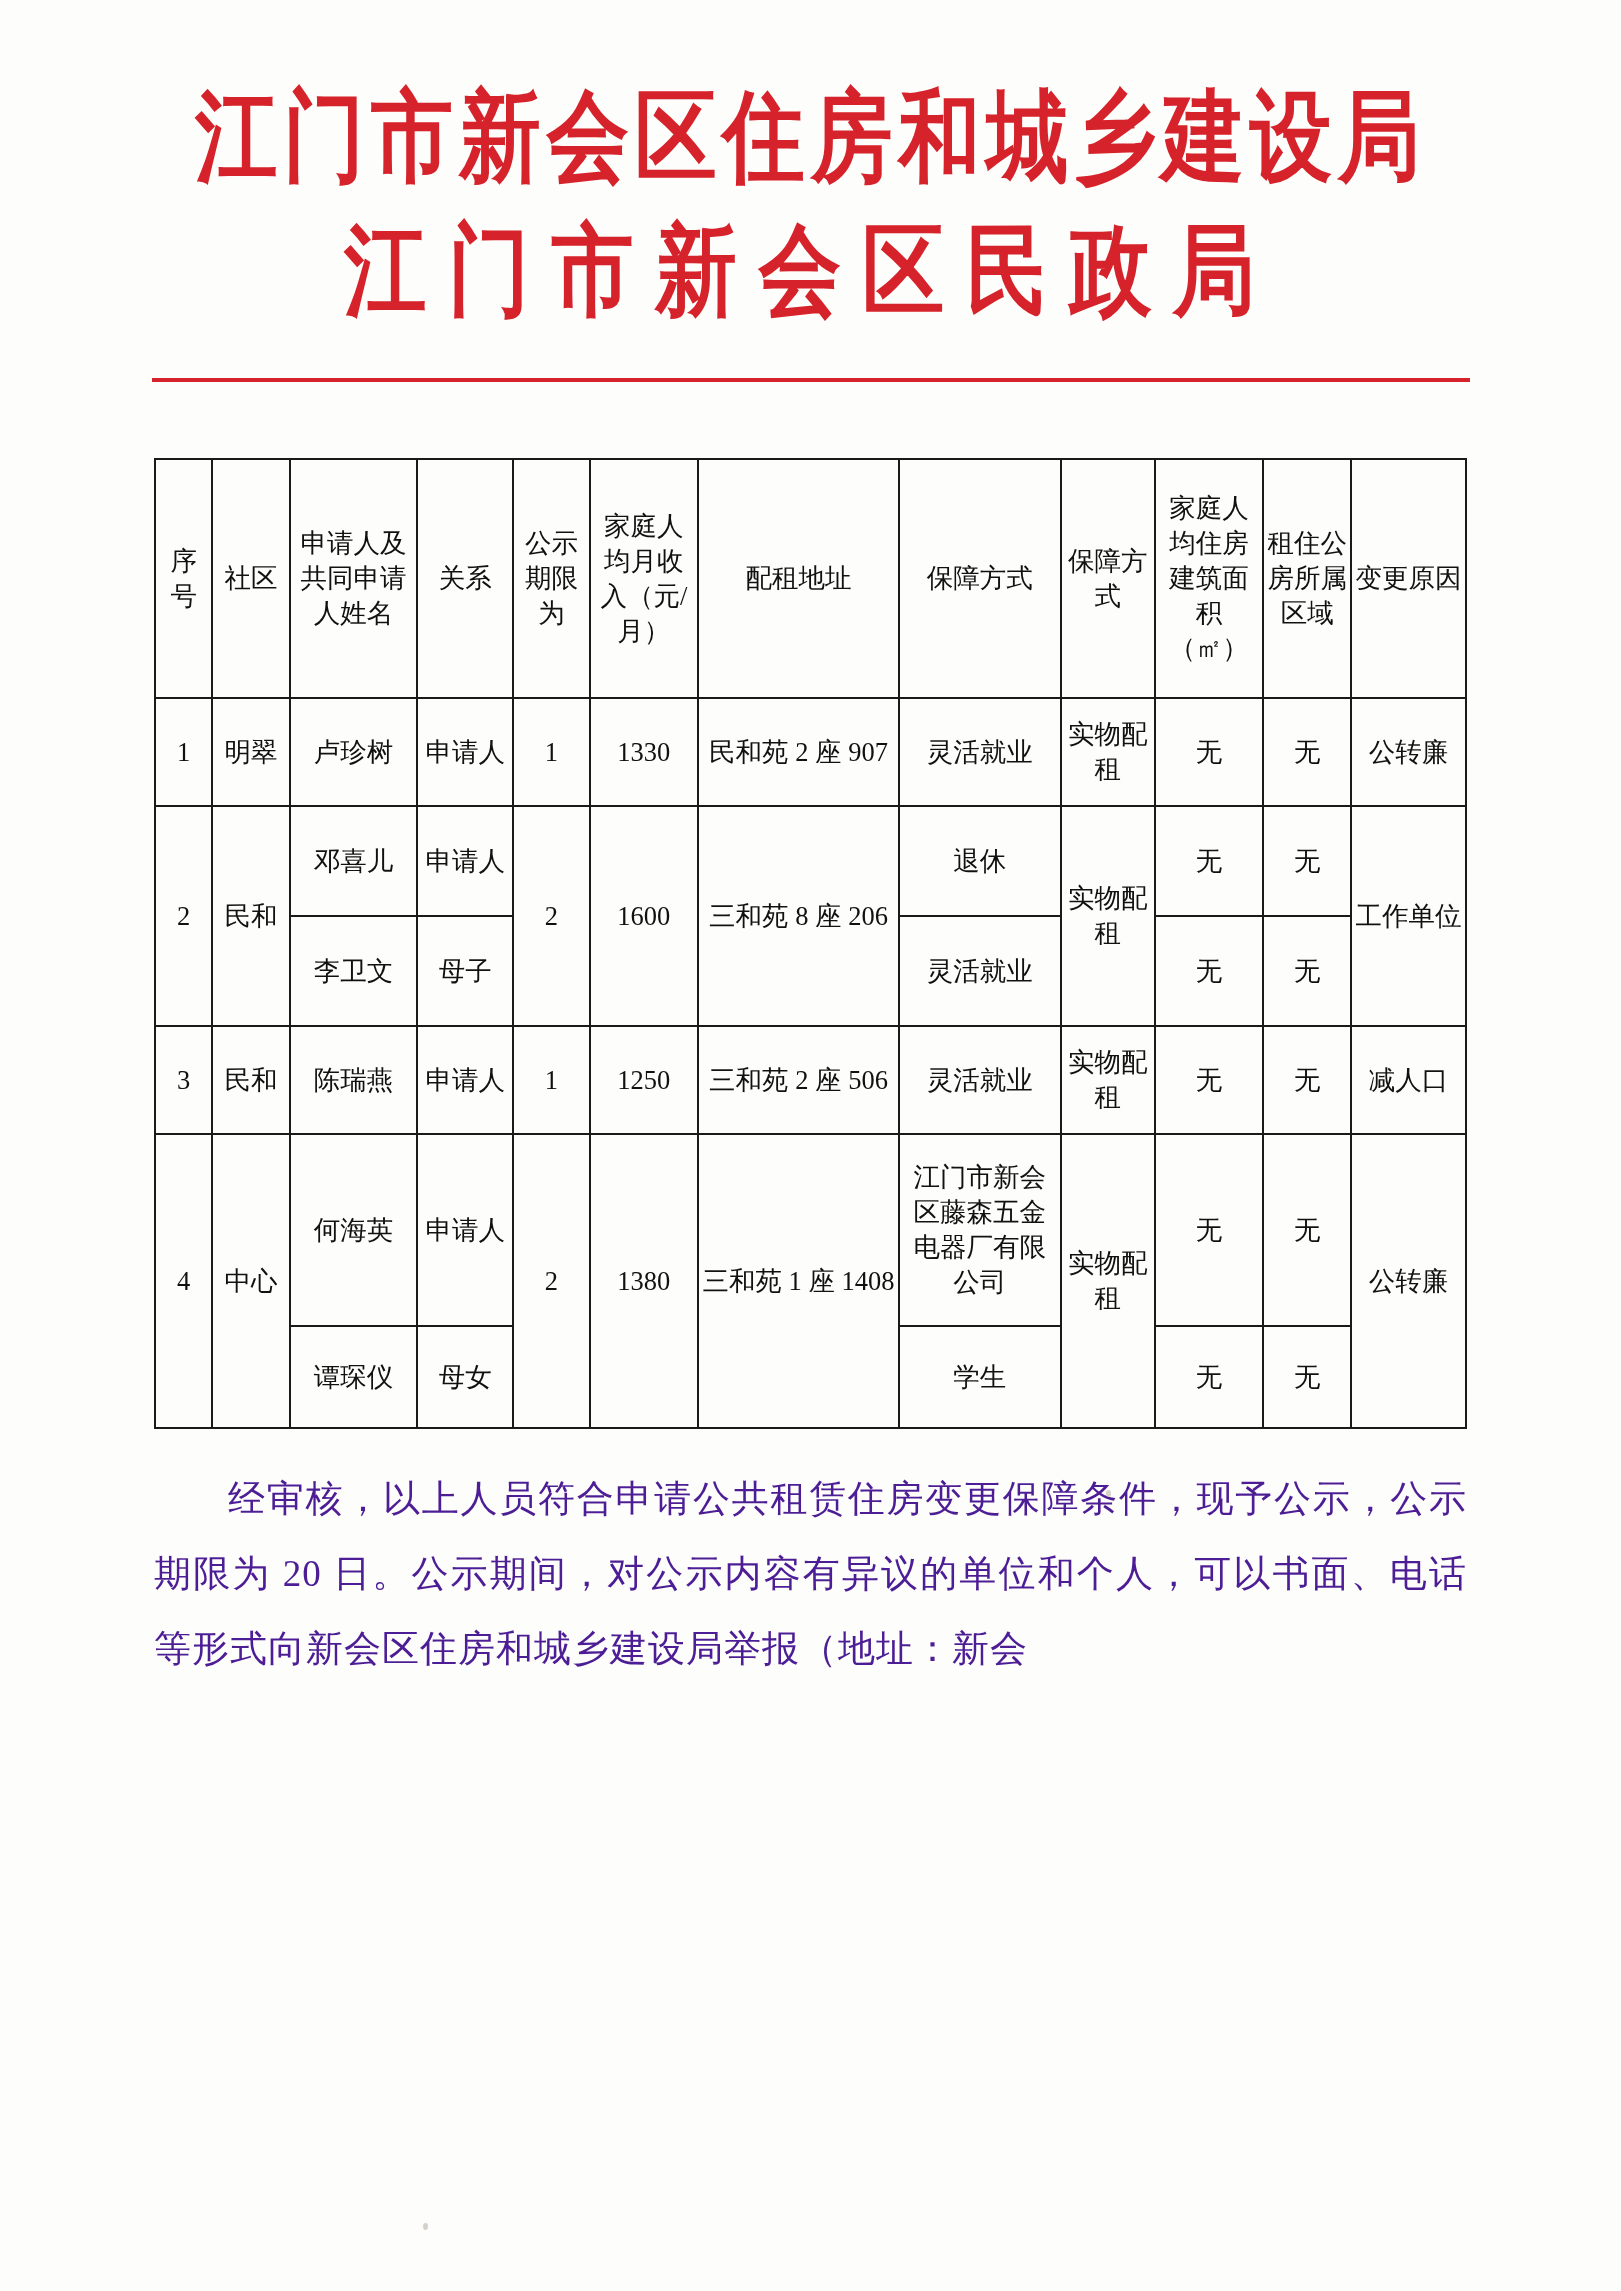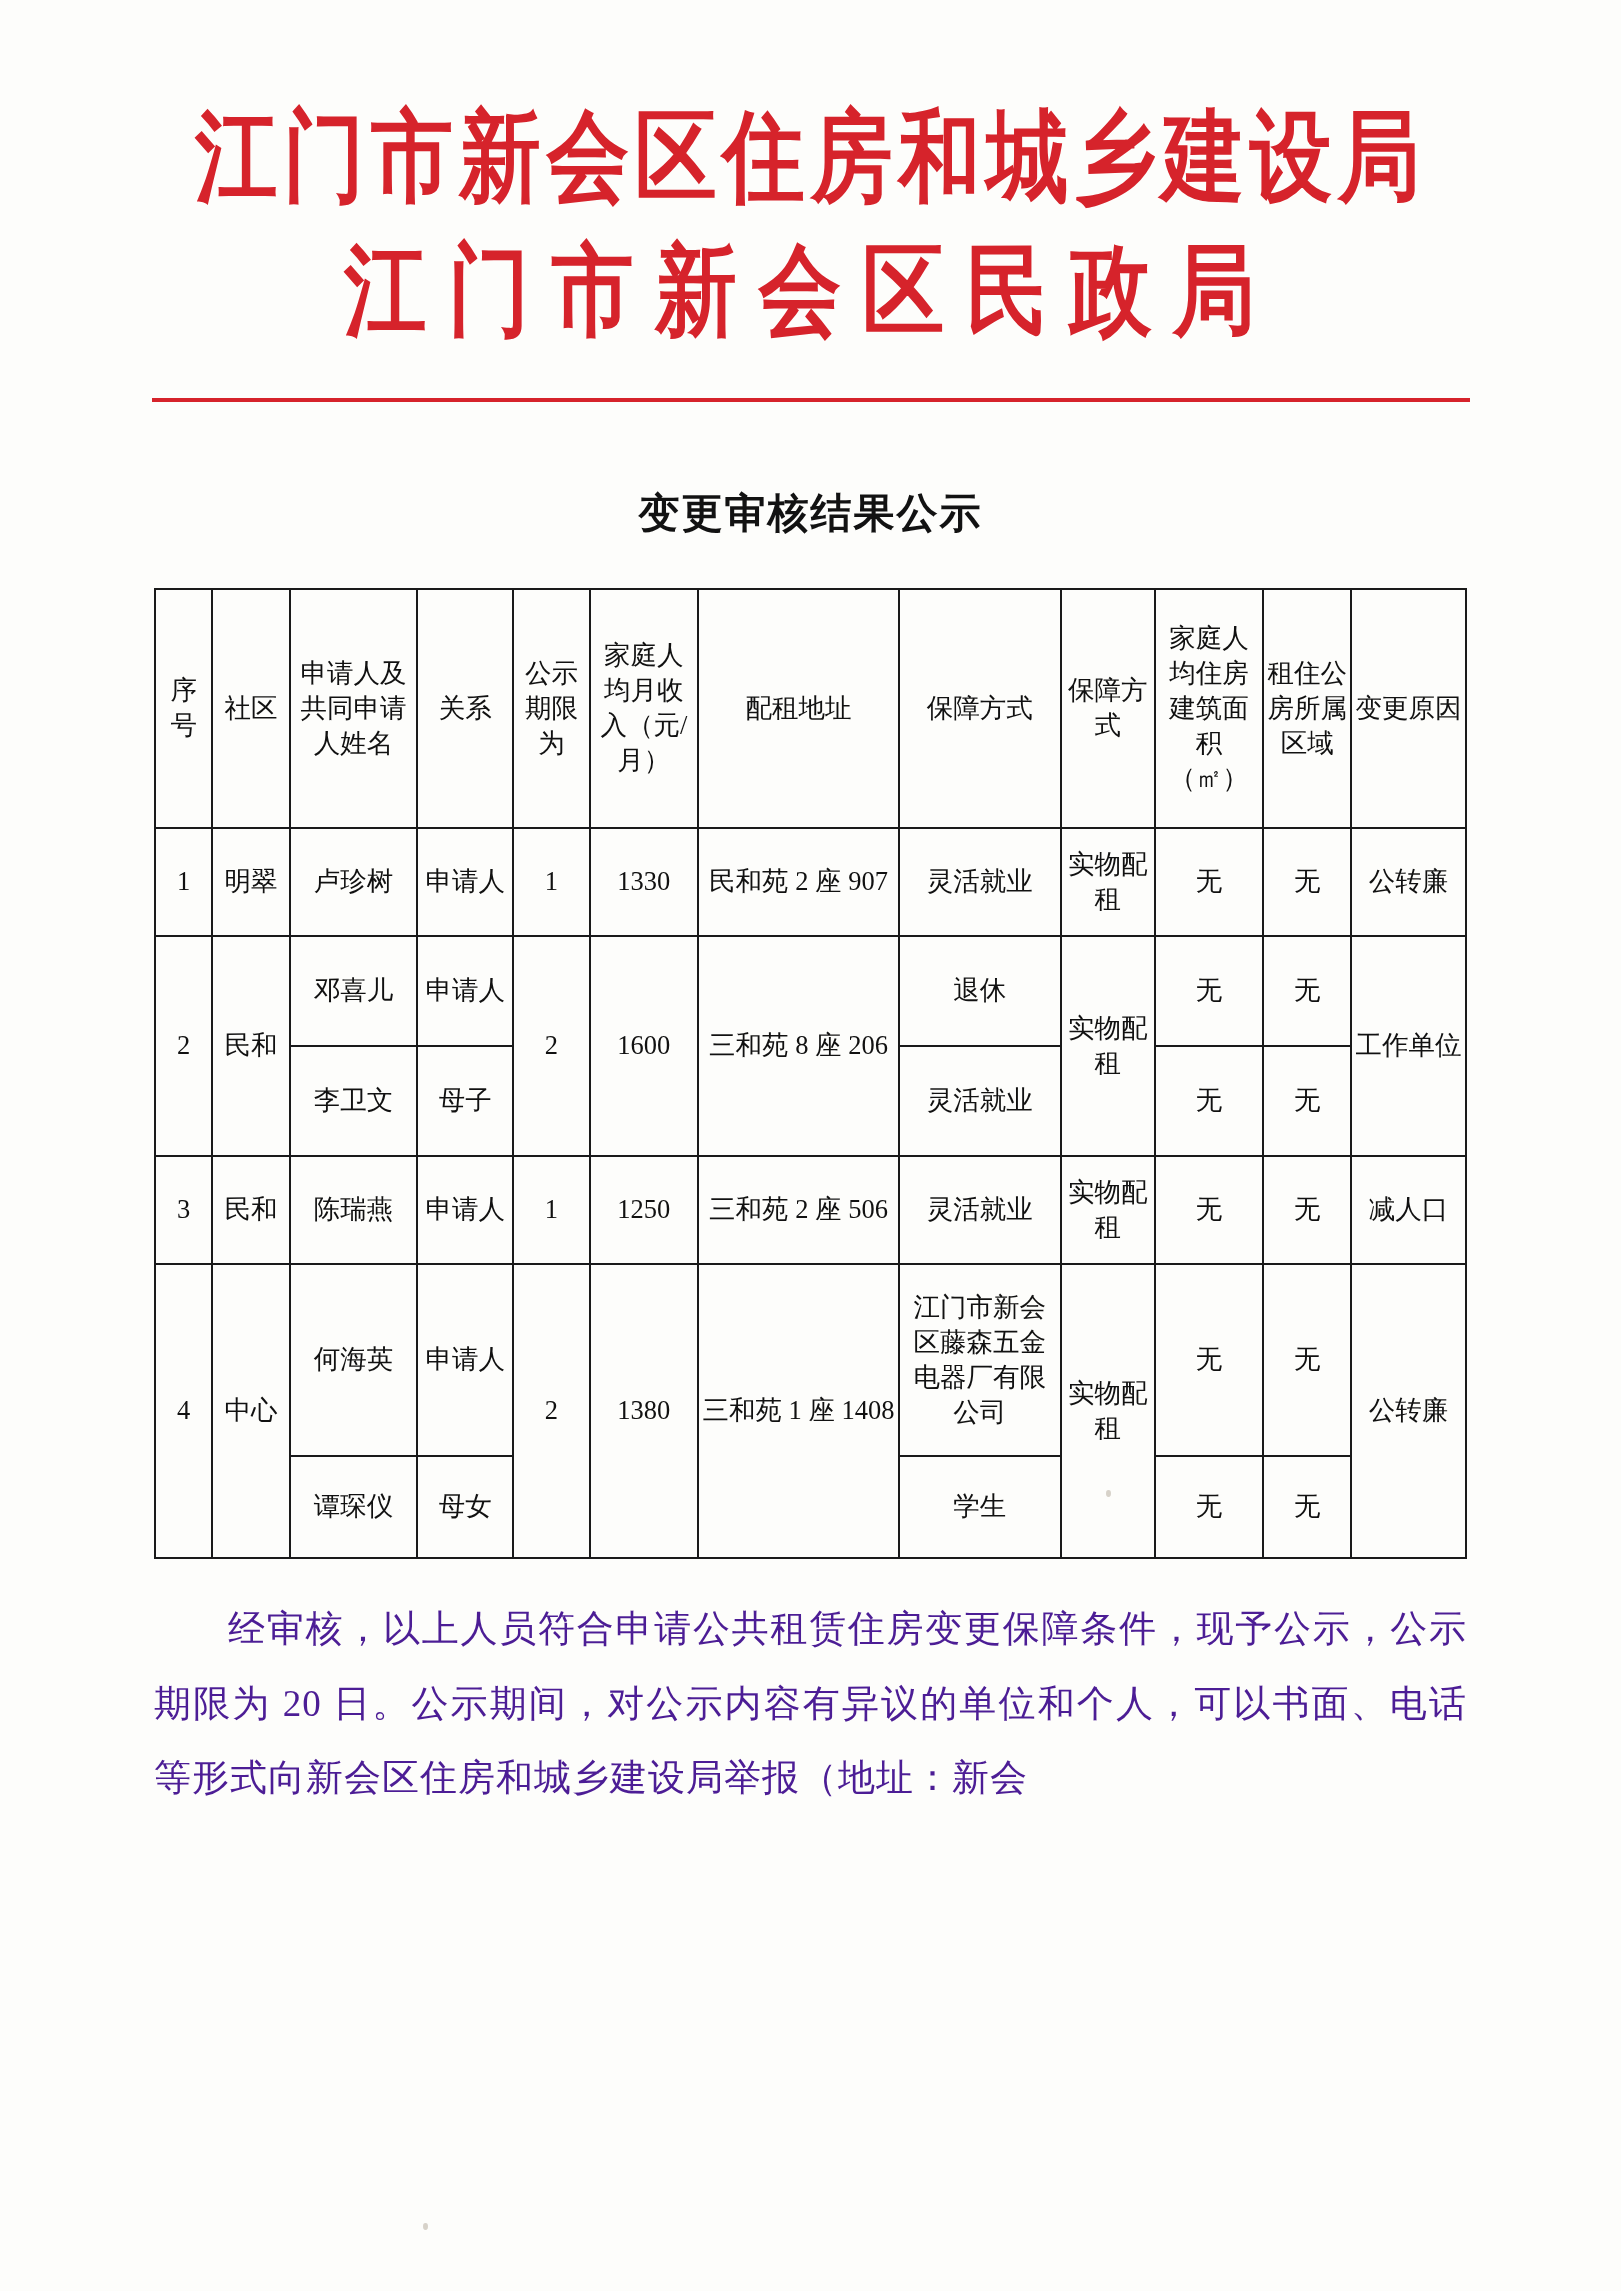--- a/index.html
+++ b/index.html
@@ -18,21 +18,21 @@
   .page {
     position: relative;
     width: 1621px;
     height: 2292px;
     box-sizing: border-box;
     background: #fdfdfb;
   }
 
   
   .letterhead {
-    padding-top: 92px;
+    padding-top: 72px;
     text-align: center;
   }
   .lh-line {
     color: #d6232b;
     font-family: "Liberation Sans", "DejaVu Sans", sans-serif;
     font-weight: 700;
     font-size: 82px;
     line-height: 1.30;
     letter-spacing: 5.9px;
     white-space: nowrap;
@@ -138,21 +138,20 @@
 
 <div class="page">
 
   <div class="letterhead">
     <div class="lh-line">江门市新会区住房和城乡建设局</div>
     <div class="lh-line second">江门市新会区民政局</div>
     <div class="lh-rule"></div>
   </div>
 
   <div class="doc-title">
-    <div class="t-line">变更审核结果公示</div>
   </div>
 
   <div class="table-wrap">
     <table class="pub">
       <colgroup>
         <col class="c-idx">
           <col class="c-comm">
           <col class="c-name">
           <col class="c-rel">
         <col class="c-cnt">

